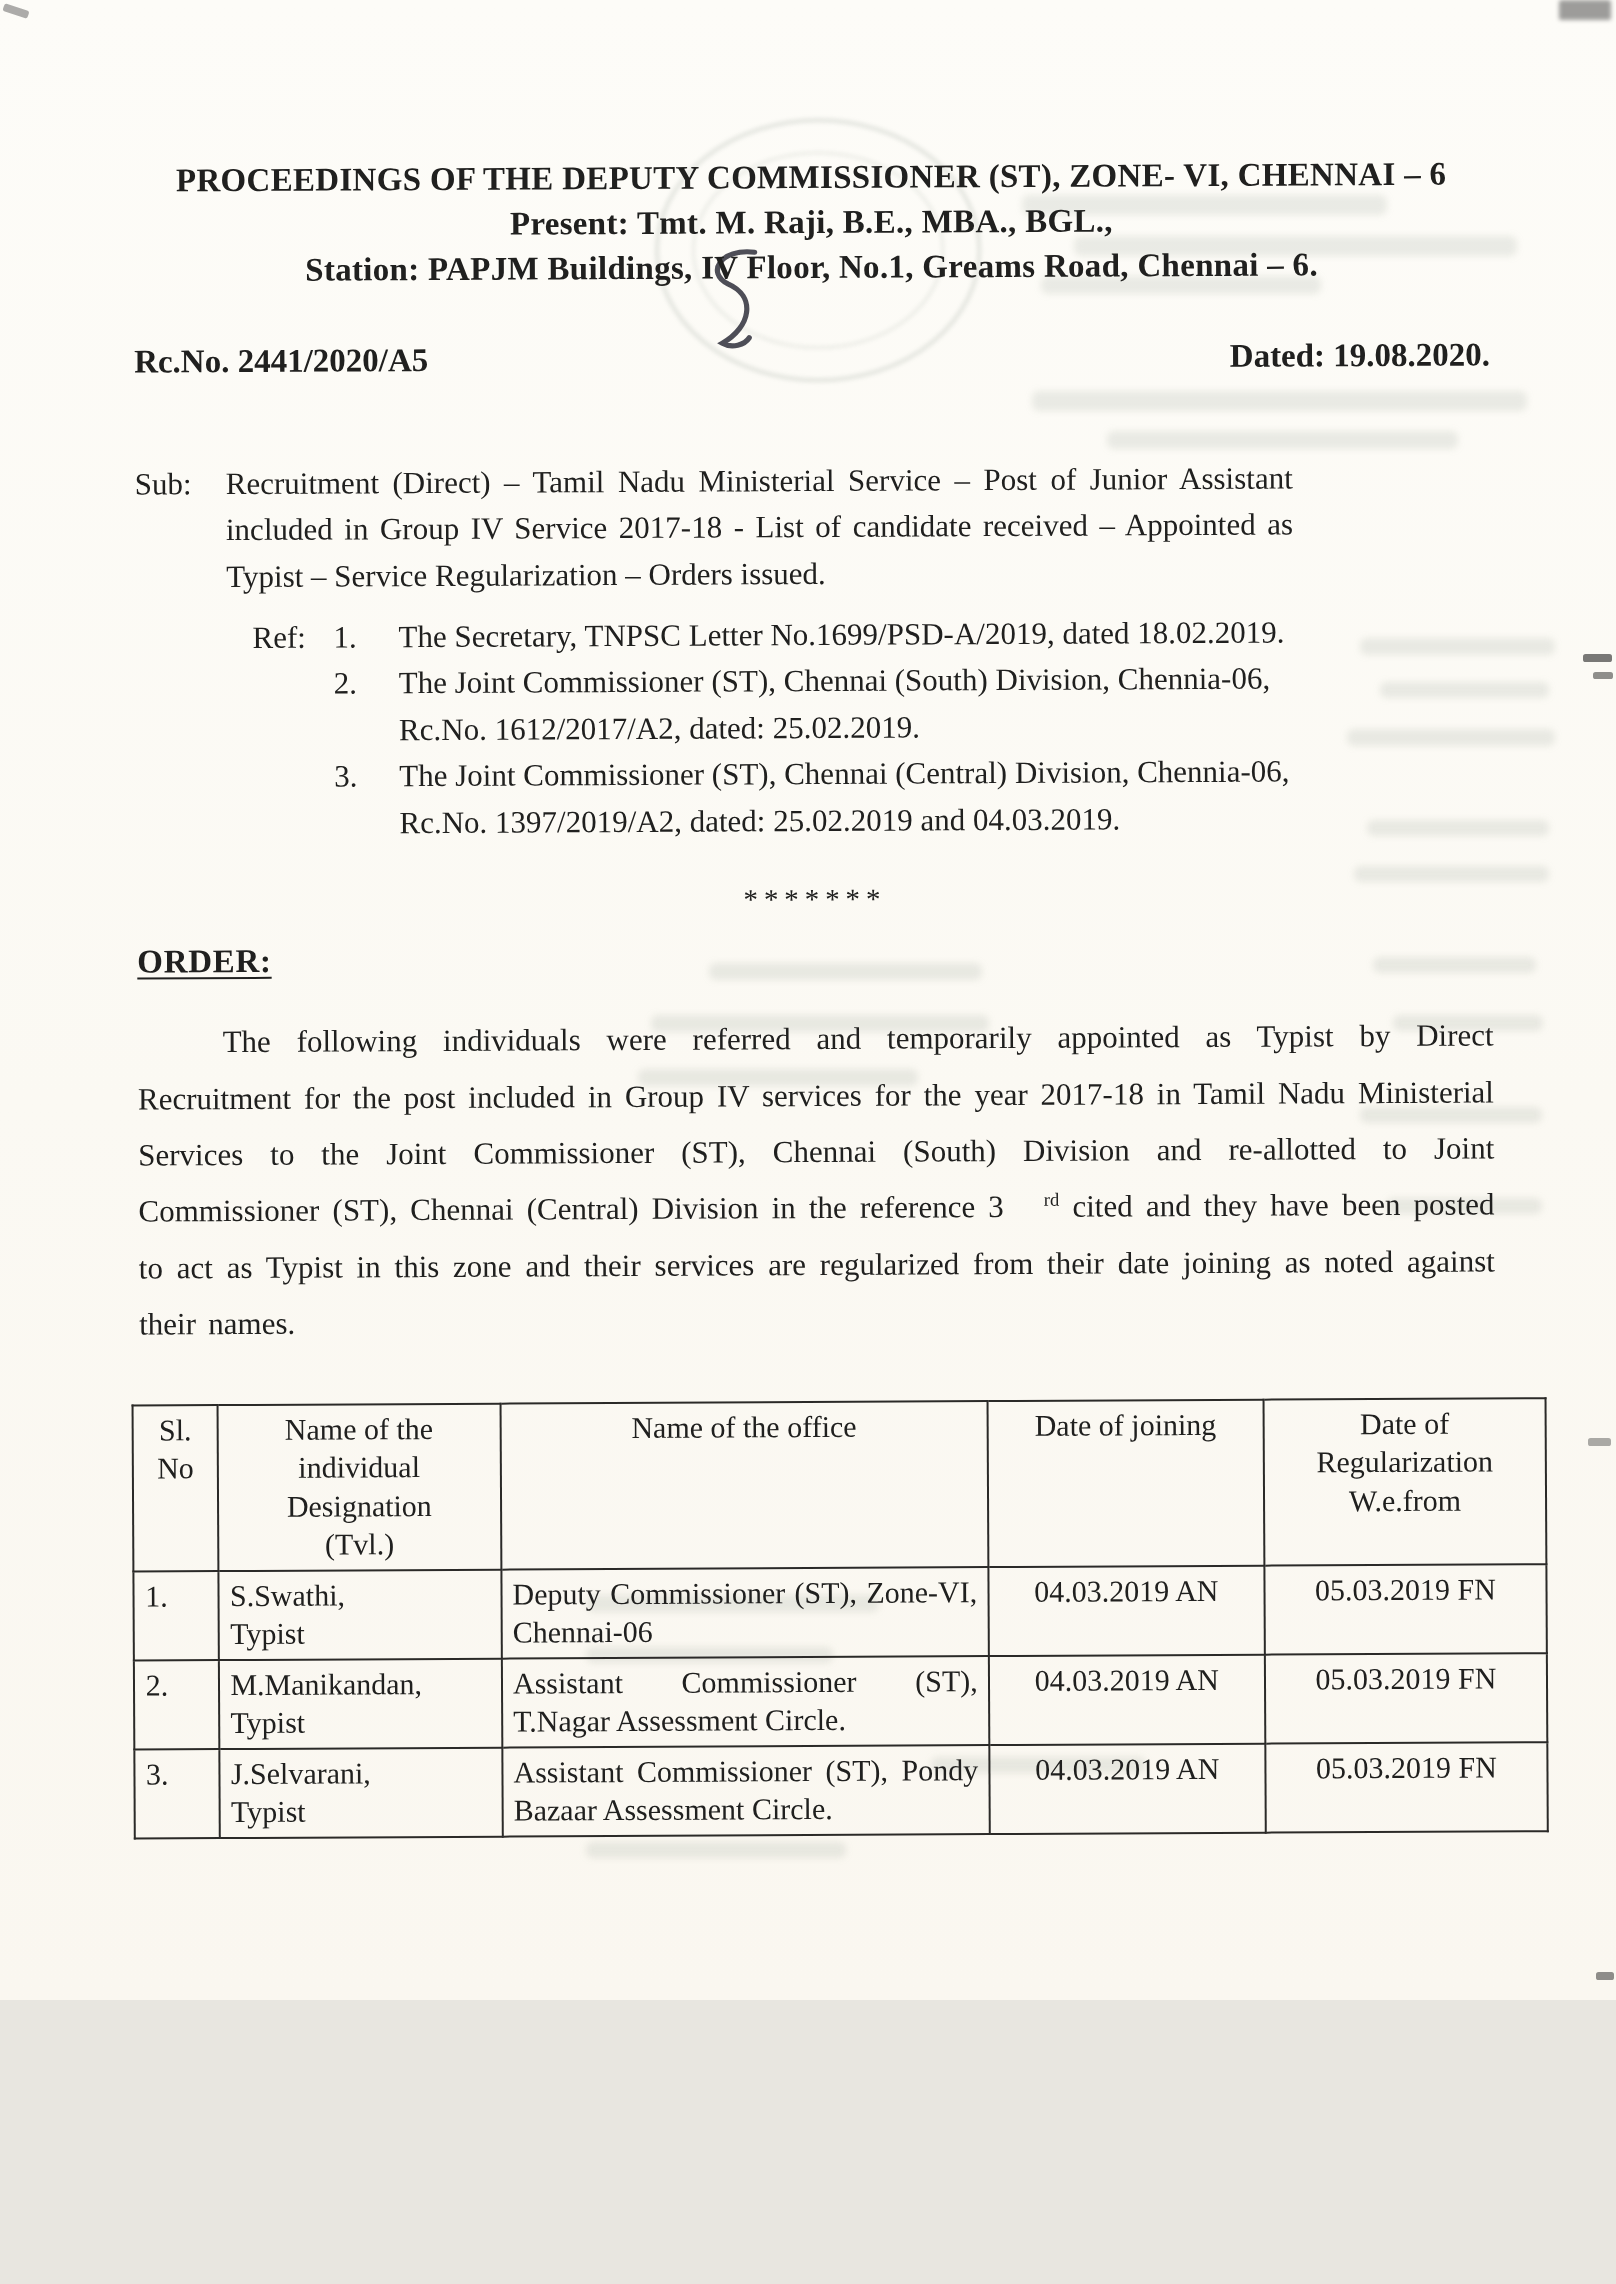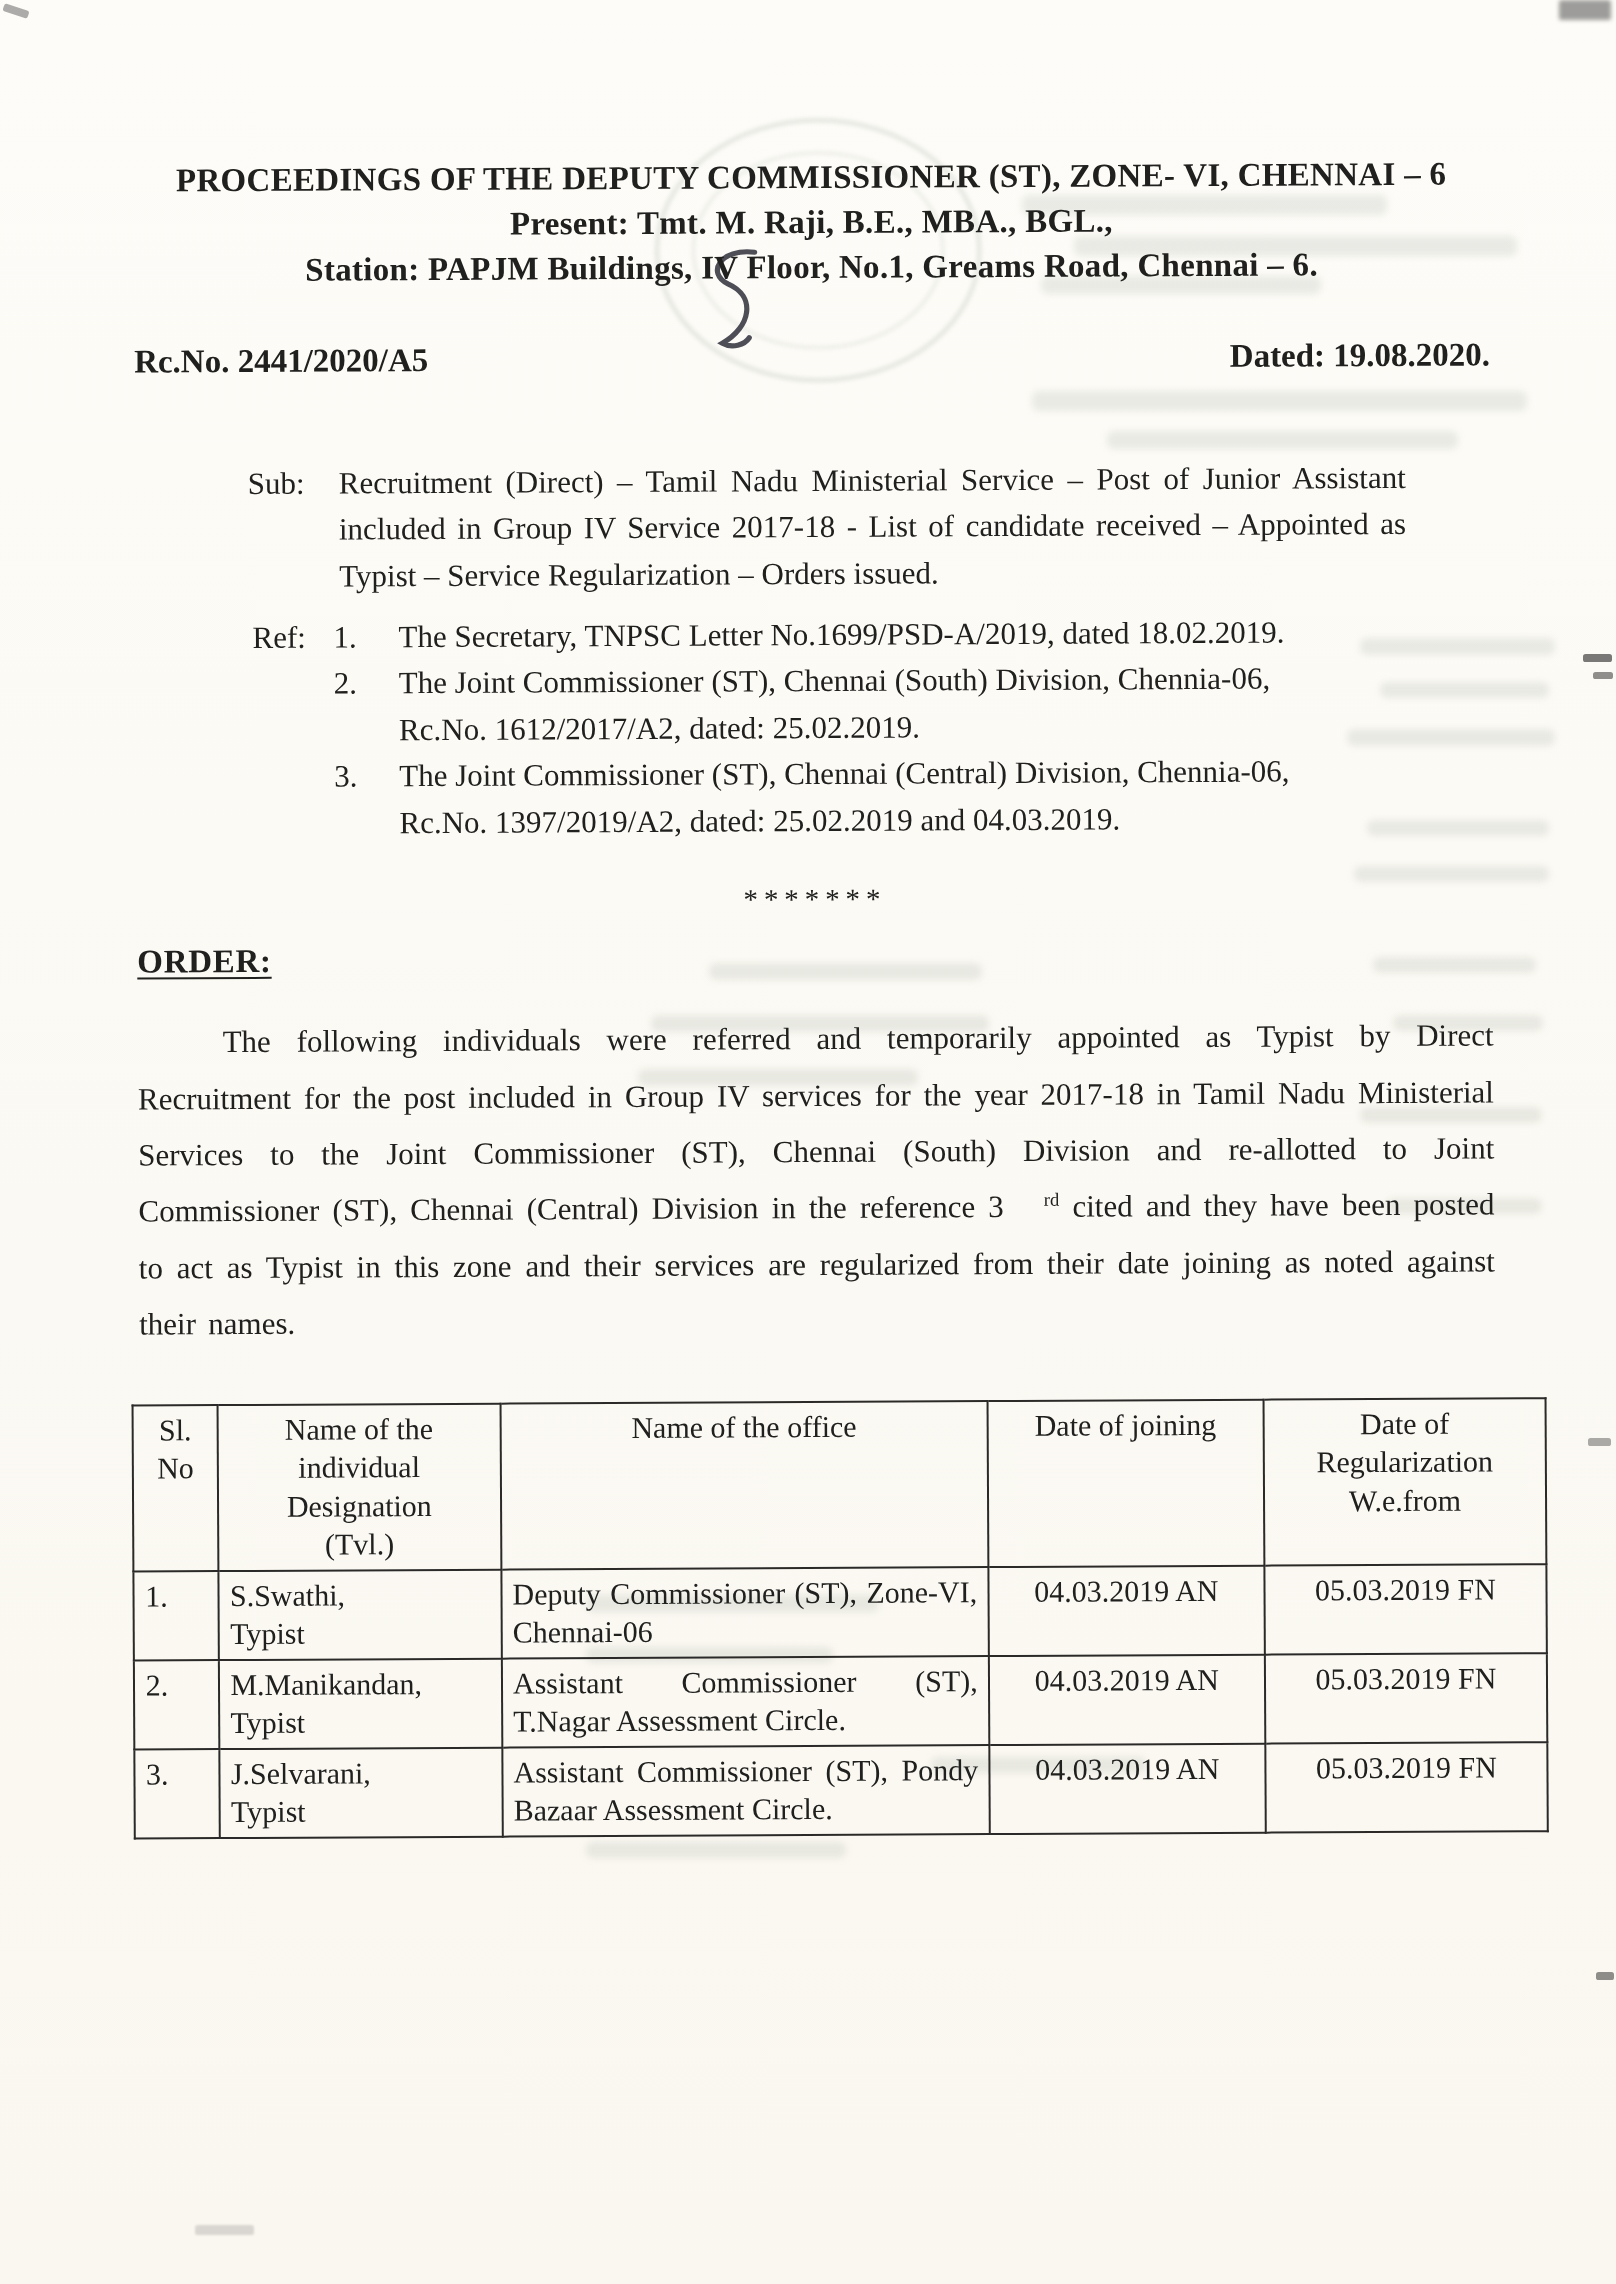--- a/index.html
+++ b/index.html
@@ -1,33 +1,33 @@
 <!DOCTYPE html>
 <html style="font-size:10.4px"><head>
 <meta charset="utf-8">
 <style>
   html,body { margin:0; padding:0; background:#e8e6e0; }
   .page {
     position:relative;
-    width:1617px; height:2284px;
+    width:1617px; height:2000px;
     margin:0 auto;
     background:linear-gradient(180deg,#fdfcf8 0%, #fbf9f3 55%, #faf7f0 100%);
     font-family:"Liberation Serif","DejaVu Serif",serif;
     color:#20201f;
     overflow:hidden;
   }
   .content {
     position:absolute; left:133px; top:155px; width:1356px;
     transform:rotate(-0.3deg); transform-origin:50% 0;
     font-size:31px; line-height:1.34;
   }
   .doc-header { text-align:center; font-weight:bold; font-size:33px; line-height:1.36; letter-spacing:0.3px; }
   .rc-row { display:flex; justify-content:space-between; font-weight:bold; font-size:33px; margin-top:46px; }
   .sub-row { display:flex; margin-top:78px; line-height:1.5; }
-  .sub-label { margin-left:113px; width:91px; flex:none; }
+  .sub-label { width:91px; flex:none; }
   .sub-text { width:1067px; text-align:justify; }
   .ref-row { display:flex; margin-top:14.3px; line-height:1.5; }
   .ref-label { margin-left:117px; width:81px; flex:none; }
   .ref-items { width:1067px; }
   .ref-item { display:flex; }
   .ref-num { width:65px; flex:none; }
   .ref-text { width:957px; }
   .stars { text-align:center; margin-top:36px; font-size:29px; letter-spacing:5.9px; }
   .order-heading {
     margin-top:17px; font-weight:bold; font-size:33px;

